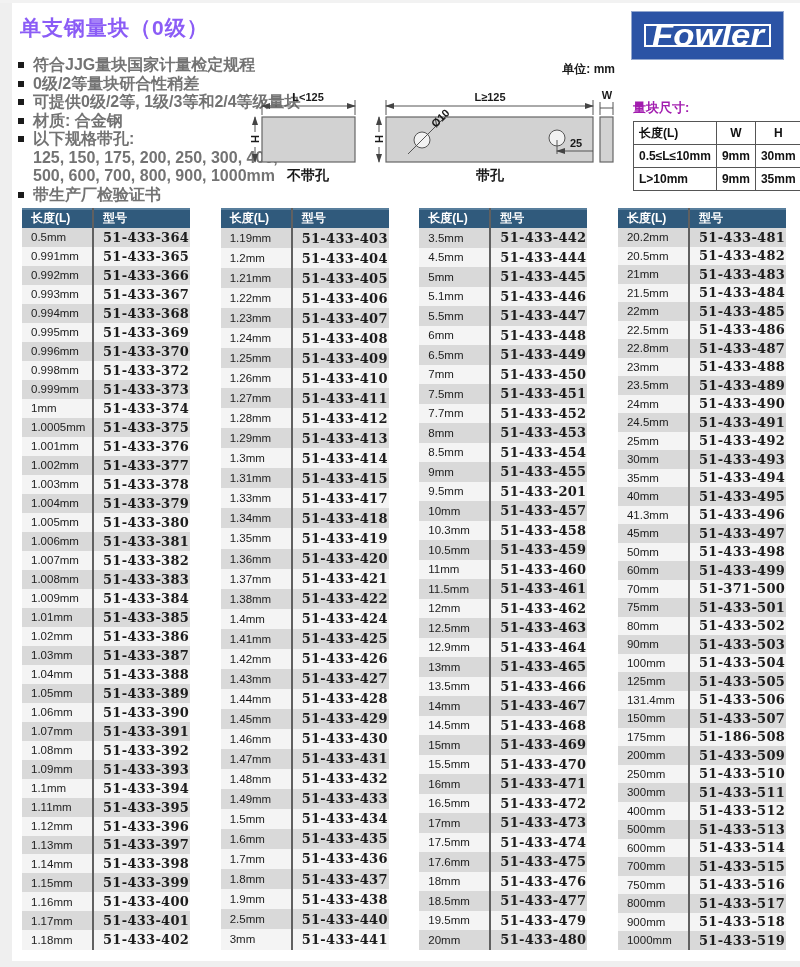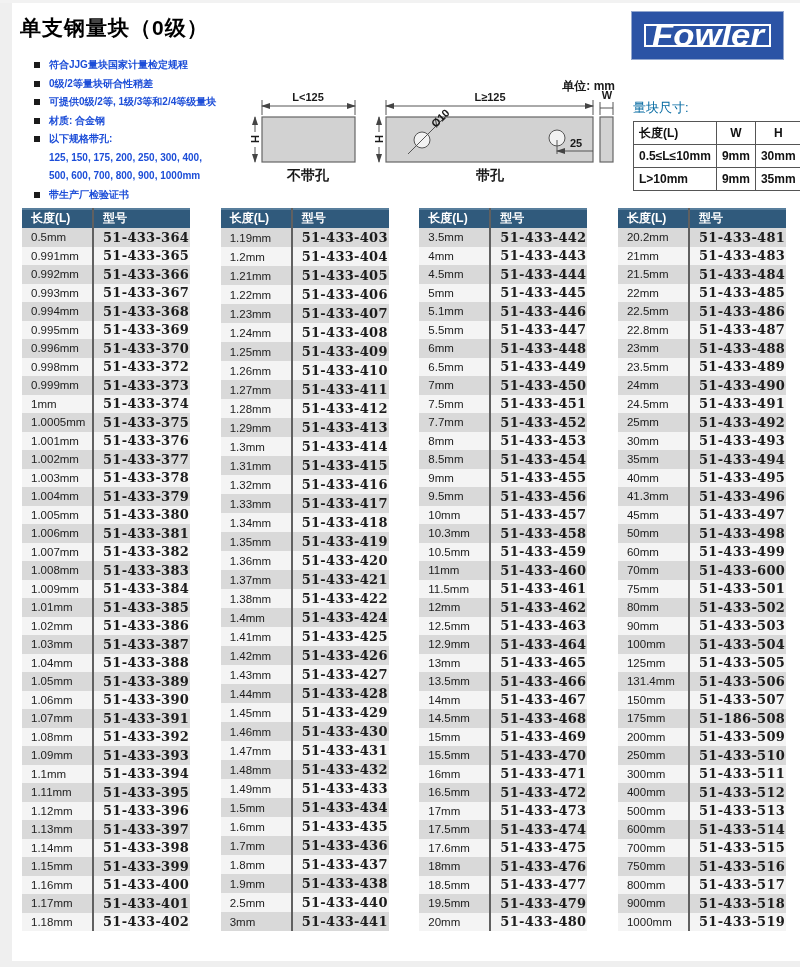--- a/index.html
+++ b/index.html
@@ -5,40 +5,40 @@
   * { margin:0; padding:0; box-sizing:border-box; }
   html,body { width:800px; height:967px; }
   body {
     position:relative; background:#fff; overflow:hidden;
     font-family:"Liberation Sans","DejaVu Sans",sans-serif; color:#1a1a1a;
   }
   .edge-left  { position:absolute; left:0; top:0; width:12px; height:100%; background:#efefef; }
   .edge-top   { position:absolute; left:0; top:0; width:100%; height:3px; background:#f2f2f2; }
   .edge-bottom{ position:absolute; left:0; bottom:0; width:100%; height:6px; background:#efefef; }
 
-  .title { position:absolute; left:20px; top:14px; font-size:21px; font-weight:bold; color:#000000; letter-spacing:1px; }
+  .title { position:absolute; left:20px; top:14px; font-size:21px; font-weight:bold; color:#8b5cf6; letter-spacing:1px; }
 
   .logo { position:absolute; left:631px; top:11px; width:153px; height:49px; background:#2b53a5; padding:12px; border:1px solid #93a7cf; }
   .logo-inner { width:100%; height:100%; border:2px solid #fff; display:flex; align-items:center; justify-content:center; overflow:hidden; }
   .logo-text { color:#fff; font-size:31px; font-weight:bold; font-style:italic; line-height:1; transform:scaleX(1.12); letter-spacing:0; }
 
-  .features { position:absolute; left:34px; top:56px; width:345px; list-style:none; font-size:10px; font-weight:bold; color:#1d4ed8; }
+  .features { position:absolute; left:18px; top:56px; width:345px; list-style:none; font-size:16px; font-weight:bold; color:#737373; }
   .features li { display:flex; }
   .features .txt { line-height:18.5px; }
   .sq { width:6px; height:6px; background:#1b1b1b; margin:6px 9px 0 0; flex:none; }
   .cont { line-height:18.5px; }
 
-  .unit-note { position:absolute; left:535px; top:78px; width:80px; text-align:right; font-size:12px; font-weight:bold; }
+  .unit-note { position:absolute; left:535px; top:61px; width:80px; text-align:right; font-size:12px; font-weight:bold; }
 
   svg.diagrams { position:absolute; left:250px; top:88px; }
   svg.diagrams text { font-family:"Liberation Sans","DejaVu Sans",sans-serif; font-weight:bold; fill:#1a1a1a; font-size:11px; }
   svg.diagrams text.big { font-size:14px; }
 
   .size-box { position:absolute; left:633px; top:99px; width:161px; }
-  .size-title { font-size:13px; font-weight:normal; margin-bottom:4px; color:#0369a1; }
+  .size-title { font-size:13px; font-weight:bold; margin-bottom:4px; color:#a21caf; }
   .size-table { width:100%; border-collapse:collapse; font-size:12px; font-weight:bold; color:#111; }
   .size-table th, .size-table td { border:1px solid #555; background:#fff; padding:2px 5px; height:23px; text-align:center; }
   .size-table th:first-child, .size-table td:first-child { text-align:left; width:52%; }
 
   .tables { position:absolute; left:22px; top:208px; width:764px; display:flex; justify-content:space-between; }
   .ptable { width:168px; border-collapse:collapse; table-layout:fixed; }
   .ptable th {
     background:linear-gradient(#587e9c 0, #587e9c 2px, #305a7c 2px);
     color:#fff; font-size:12px; font-weight:bold; text-align:left;
     height:20px; padding:0 0 0 9px; white-space:nowrap; overflow:hidden;
@@ -381,24 +381,20 @@
         </tr>
         <tr>
           <td>1.3mm</td>
           <td>51-433-414</td>
         </tr>
         <tr>
           <td>1.31mm</td>
           <td>51-433-415</td>
         </tr>
         <tr>
-          <td>1.32mm</td>
-          <td>51-433-416</td>
-        </tr>
-        <tr>
           <td>1.33mm</td>
           <td>51-433-417</td>
         </tr>
         <tr>
           <td>1.34mm</td>
           <td>51-433-418</td>
         </tr>
         <tr>
           <td>1.35mm</td>
           <td>51-433-419</td>
@@ -491,24 +487,20 @@
           <th>长度(L)</th>
           <th>型号</th>
         </tr>
       </thead>
       <tbody>
         <tr>
           <td>3.5mm</td>
           <td>51-433-442</td>
         </tr>
         <tr>
-          <td>4mm</td>
-          <td>51-433-443</td>
-        </tr>
-        <tr>
           <td>4.5mm</td>
           <td>51-433-444</td>
         </tr>
         <tr>
           <td>5mm</td>
           <td>51-433-445</td>
         </tr>
         <tr>
           <td>5.1mm</td>
           <td>51-433-446</td>
@@ -544,21 +536,21 @@
         <tr>
           <td>8.5mm</td>
           <td>51-433-454</td>
         </tr>
         <tr>
           <td>9mm</td>
           <td>51-433-455</td>
         </tr>
         <tr>
           <td>9.5mm</td>
-          <td>51-433-456</td>
+          <td>51-433-201</td>
         </tr>
         <tr>
           <td>10mm</td>
           <td>51-433-457</td>
         </tr>
         <tr>
           <td>10.3mm</td>
           <td>51-433-458</td>
         </tr>
         <tr>
@@ -653,20 +645,24 @@
           <th>长度(L)</th>
           <th>型号</th>
         </tr>
       </thead>
       <tbody>
         <tr>
           <td>20.2mm</td>
           <td>51-433-481</td>
         </tr>
         <tr>
+          <td>20.5mm</td>
+          <td>51-433-482</td>
+        </tr>
+        <tr>
           <td>21mm</td>
           <td>51-433-483</td>
         </tr>
         <tr>
           <td>21.5mm</td>
           <td>51-433-484</td>
         </tr>
         <tr>
           <td>22mm</td>
           <td>51-433-485</td>
@@ -722,21 +718,21 @@
         <tr>
           <td>50mm</td>
           <td>51-433-498</td>
         </tr>
         <tr>
           <td>60mm</td>
           <td>51-433-499</td>
         </tr>
         <tr>
           <td>70mm</td>
-          <td>51-433-600</td>
+          <td>51-371-500</td>
         </tr>
         <tr>
           <td>75mm</td>
           <td>51-433-501</td>
         </tr>
         <tr>
           <td>80mm</td>
           <td>51-433-502</td>
         </tr>
         <tr>

